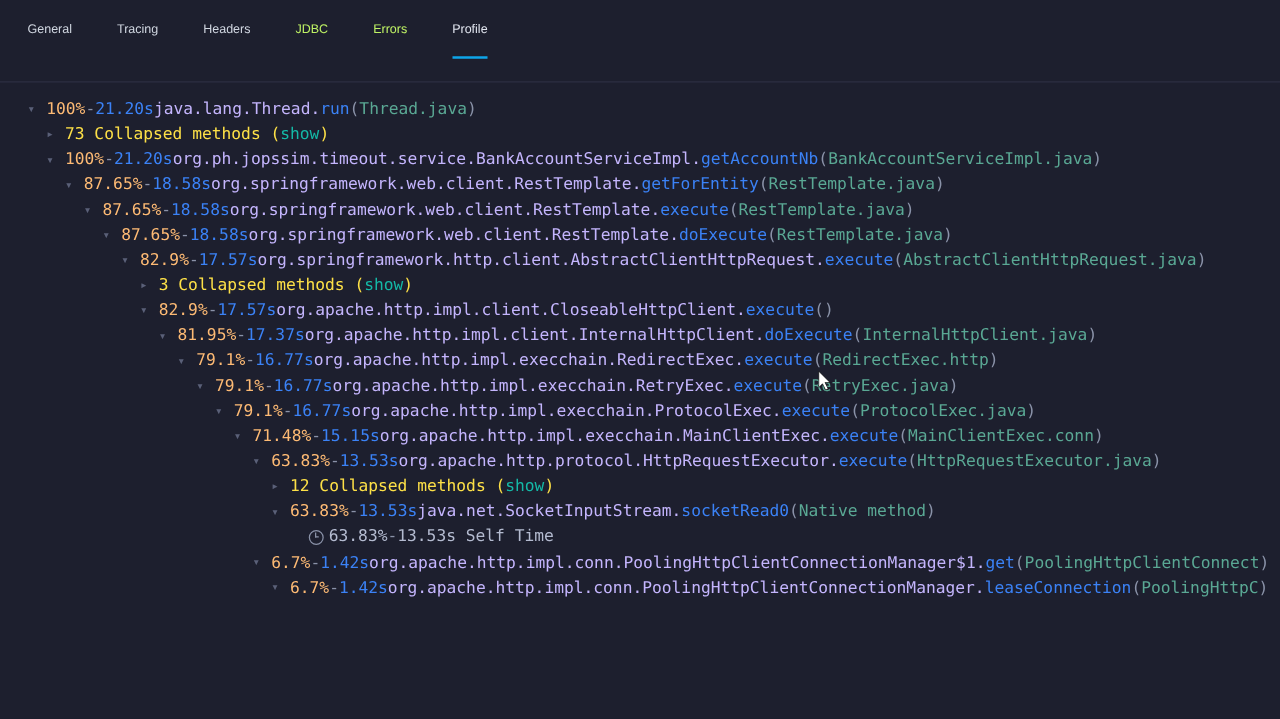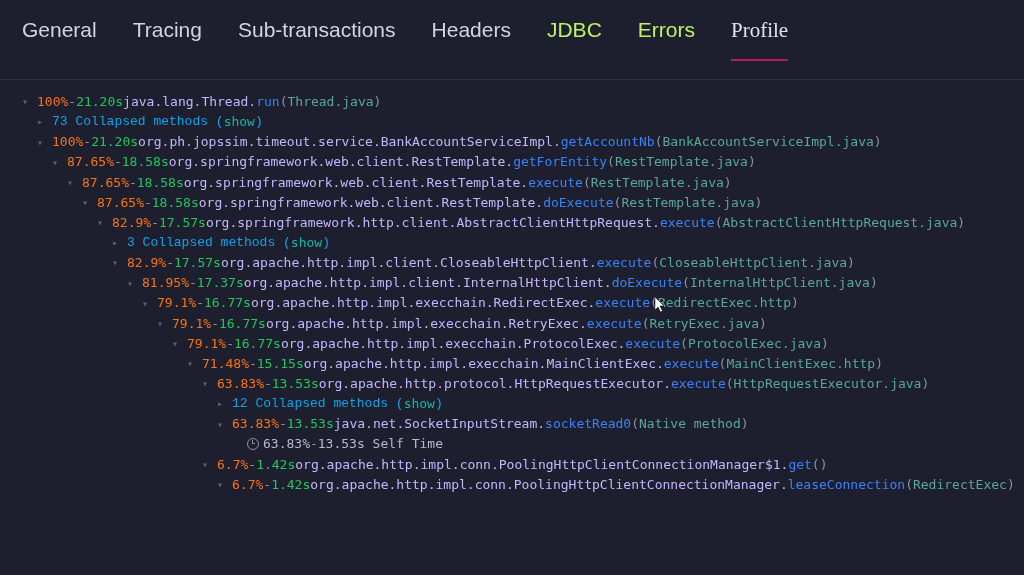--- a/index.html
+++ b/index.html
@@ -11,61 +11,60 @@
     width: 1024px;
     height: 575px;
     overflow: hidden;
   }
   .tabs {
     display: flex;
     gap: 36px;
     padding: 18px 22px;
     border-bottom: 1px solid #2c2f42;
     font-family: -apple-system, BlinkMacSystemFont, 'Segoe UI', sans-serif;
-    font-size: 21px;
+    font-size: 10px;
   }
   .tab {
     color: #d0d6e0;
     cursor: pointer;
     padding-bottom: 16px;
   }
   .tab.dim { color: #bef264; }
   .tab.active {
     color: #e0e4ee;
-    border-bottom: 2px solid #be185d;
-    font-family: Liberation Serif, serif;
+    border-bottom: 2px solid #0ea5e9;
   }
   .profile-tree {
     padding: 12px 0 0 22px;
     line-height: 1.55;
     white-space: nowrap;
   }
   .row {
     display: flex;
     align-items: center;
   }
   .indent { display: inline-block; }
   .toggle {
     color: #5a6078;
     width: 12px;
     display: inline-block;
     font-size: 10px;
     margin-right: 3px;
     cursor: pointer;
     user-select: none;
   }
-  .pct { color: #f97316; }
+  .pct { color: #fdba74; }
   .sep { color: #8a92a8; }
-  .dur { color: #22c55e; }
+  .dur { color: #3b82f6; }
   .pkg { color: #c4b5fd; }
   .method { color: #3b82f6; }
   .paren { color: #8a92a8; }
   .src { color: #5aa894; }
   .show { color: #14b8a6; cursor: pointer; }
-  .collapsed-text { color: #0ea5e9; font-family: Liberation Mono, monospace; }
+  .collapsed-text { color: #fde047; }
   .clock-icon {
     display: inline-block;
     width: 12px;
     height: 12px;
     border: 1.5px solid #8a92a8;
     border-radius: 50%;
     position: relative;
     margin-right: 4px;
     vertical-align: -2px;
   }
@@ -95,21 +94,20 @@
   }
   .cursor svg { display: block; }
   .self { color: #b4bbd0; }
 </style>
 </head>
 <body>
 
 <div class="tabs">
   <div class="tab">General</div>
   <div class="tab">Tracing</div>
-  <div class="tab">Sub-transactions</div>
   <div class="tab">Headers</div>
   <div class="tab dim">JDBC</div>
   <div class="tab dim">Errors</div>
   <div class="tab active">Profile</div>
 </div>
 
 <div class="profile-tree" id="tree">
     <div class="row">
       <span class="indent" style="width: 0px;"></span>
       <span class="toggle">▾</span>
@@ -198,21 +196,20 @@
     </div>
     <div class="row">
       <span class="indent" style="width: 90px;"></span>
       <span class="toggle">▾</span>
       <span class="pct">82.9%</span>
       <span class="sep"> - </span>
       <span class="dur">17.57s </span>
       <span class="pkg">org.apache.http.impl.client.CloseableHttpClient.</span>
       <span class="method">execute</span>
       <span class="paren">(</span>
-      <span class="src">CloseableHttpClient.java</span>
       <span class="paren">)</span>
     </div>
     <div class="row">
       <span class="indent" style="width: 105px;"></span>
       <span class="toggle">▾</span>
       <span class="pct">81.95%</span>
       <span class="sep"> - </span>
       <span class="dur">17.37s </span>
       <span class="pkg">org.apache.http.impl.client.InternalHttpClient.</span>
       <span class="method">doExecute</span>
@@ -258,21 +255,21 @@
     </div>
     <div class="row">
       <span class="indent" style="width: 165px;"></span>
       <span class="toggle">▾</span>
       <span class="pct">71.48%</span>
       <span class="sep"> - </span>
       <span class="dur">15.15s </span>
       <span class="pkg">org.apache.http.impl.execchain.MainClientExec.</span>
       <span class="method">execute</span>
       <span class="paren">(</span>
-      <span class="src">MainClientExec.http</span>
+      <span class="src">MainClientExec.conn</span>
       <span class="paren">)</span>
     </div>
     <div class="row">
       <span class="indent" style="width: 180px;"></span>
       <span class="toggle">▾</span>
       <span class="pct">63.83%</span>
       <span class="sep"> - </span>
       <span class="dur">13.53s </span>
       <span class="pkg">org.apache.http.protocol.HttpRequestExecutor.</span>
       <span class="method">execute</span>
@@ -309,32 +306,33 @@
     </div>
     <div class="row">
       <span class="indent" style="width: 180px;"></span>
       <span class="toggle">▾</span>
       <span class="pct">6.7%</span>
       <span class="sep"> - </span>
       <span class="dur">1.42s </span>
       <span class="pkg">org.apache.http.impl.conn.PoolingHttpClientConnectionManager$1.</span>
       <span class="method">get</span>
       <span class="paren">(</span>
+      <span class="src">PoolingHttpClientConnect</span>
       <span class="paren">)</span>
     </div>
     <div class="row">
       <span class="indent" style="width: 195px;"></span>
       <span class="toggle">▾</span>
       <span class="pct">6.7%</span>
       <span class="sep"> - </span>
       <span class="dur">1.42s </span>
       <span class="pkg">org.apache.http.impl.conn.PoolingHttpClientConnectionManager.</span>
       <span class="method">leaseConnection</span>
       <span class="paren">(</span>
-      <span class="src">RedirectExec</span>
+      <span class="src">PoolingHttpC</span>
       <span class="paren">)</span>
     </div>
   </div>
 
 <div class="cursor">
   <svg width="14" height="18" viewBox="0 0 14 18">
     <path d="M1 1 L1 14 L4 11 L6.5 16 L8.5 15 L6 10 L10 10 Z" fill="#ffffff" stroke="#000" stroke-width="0.5"></path>
   </svg>
 </div>
 

